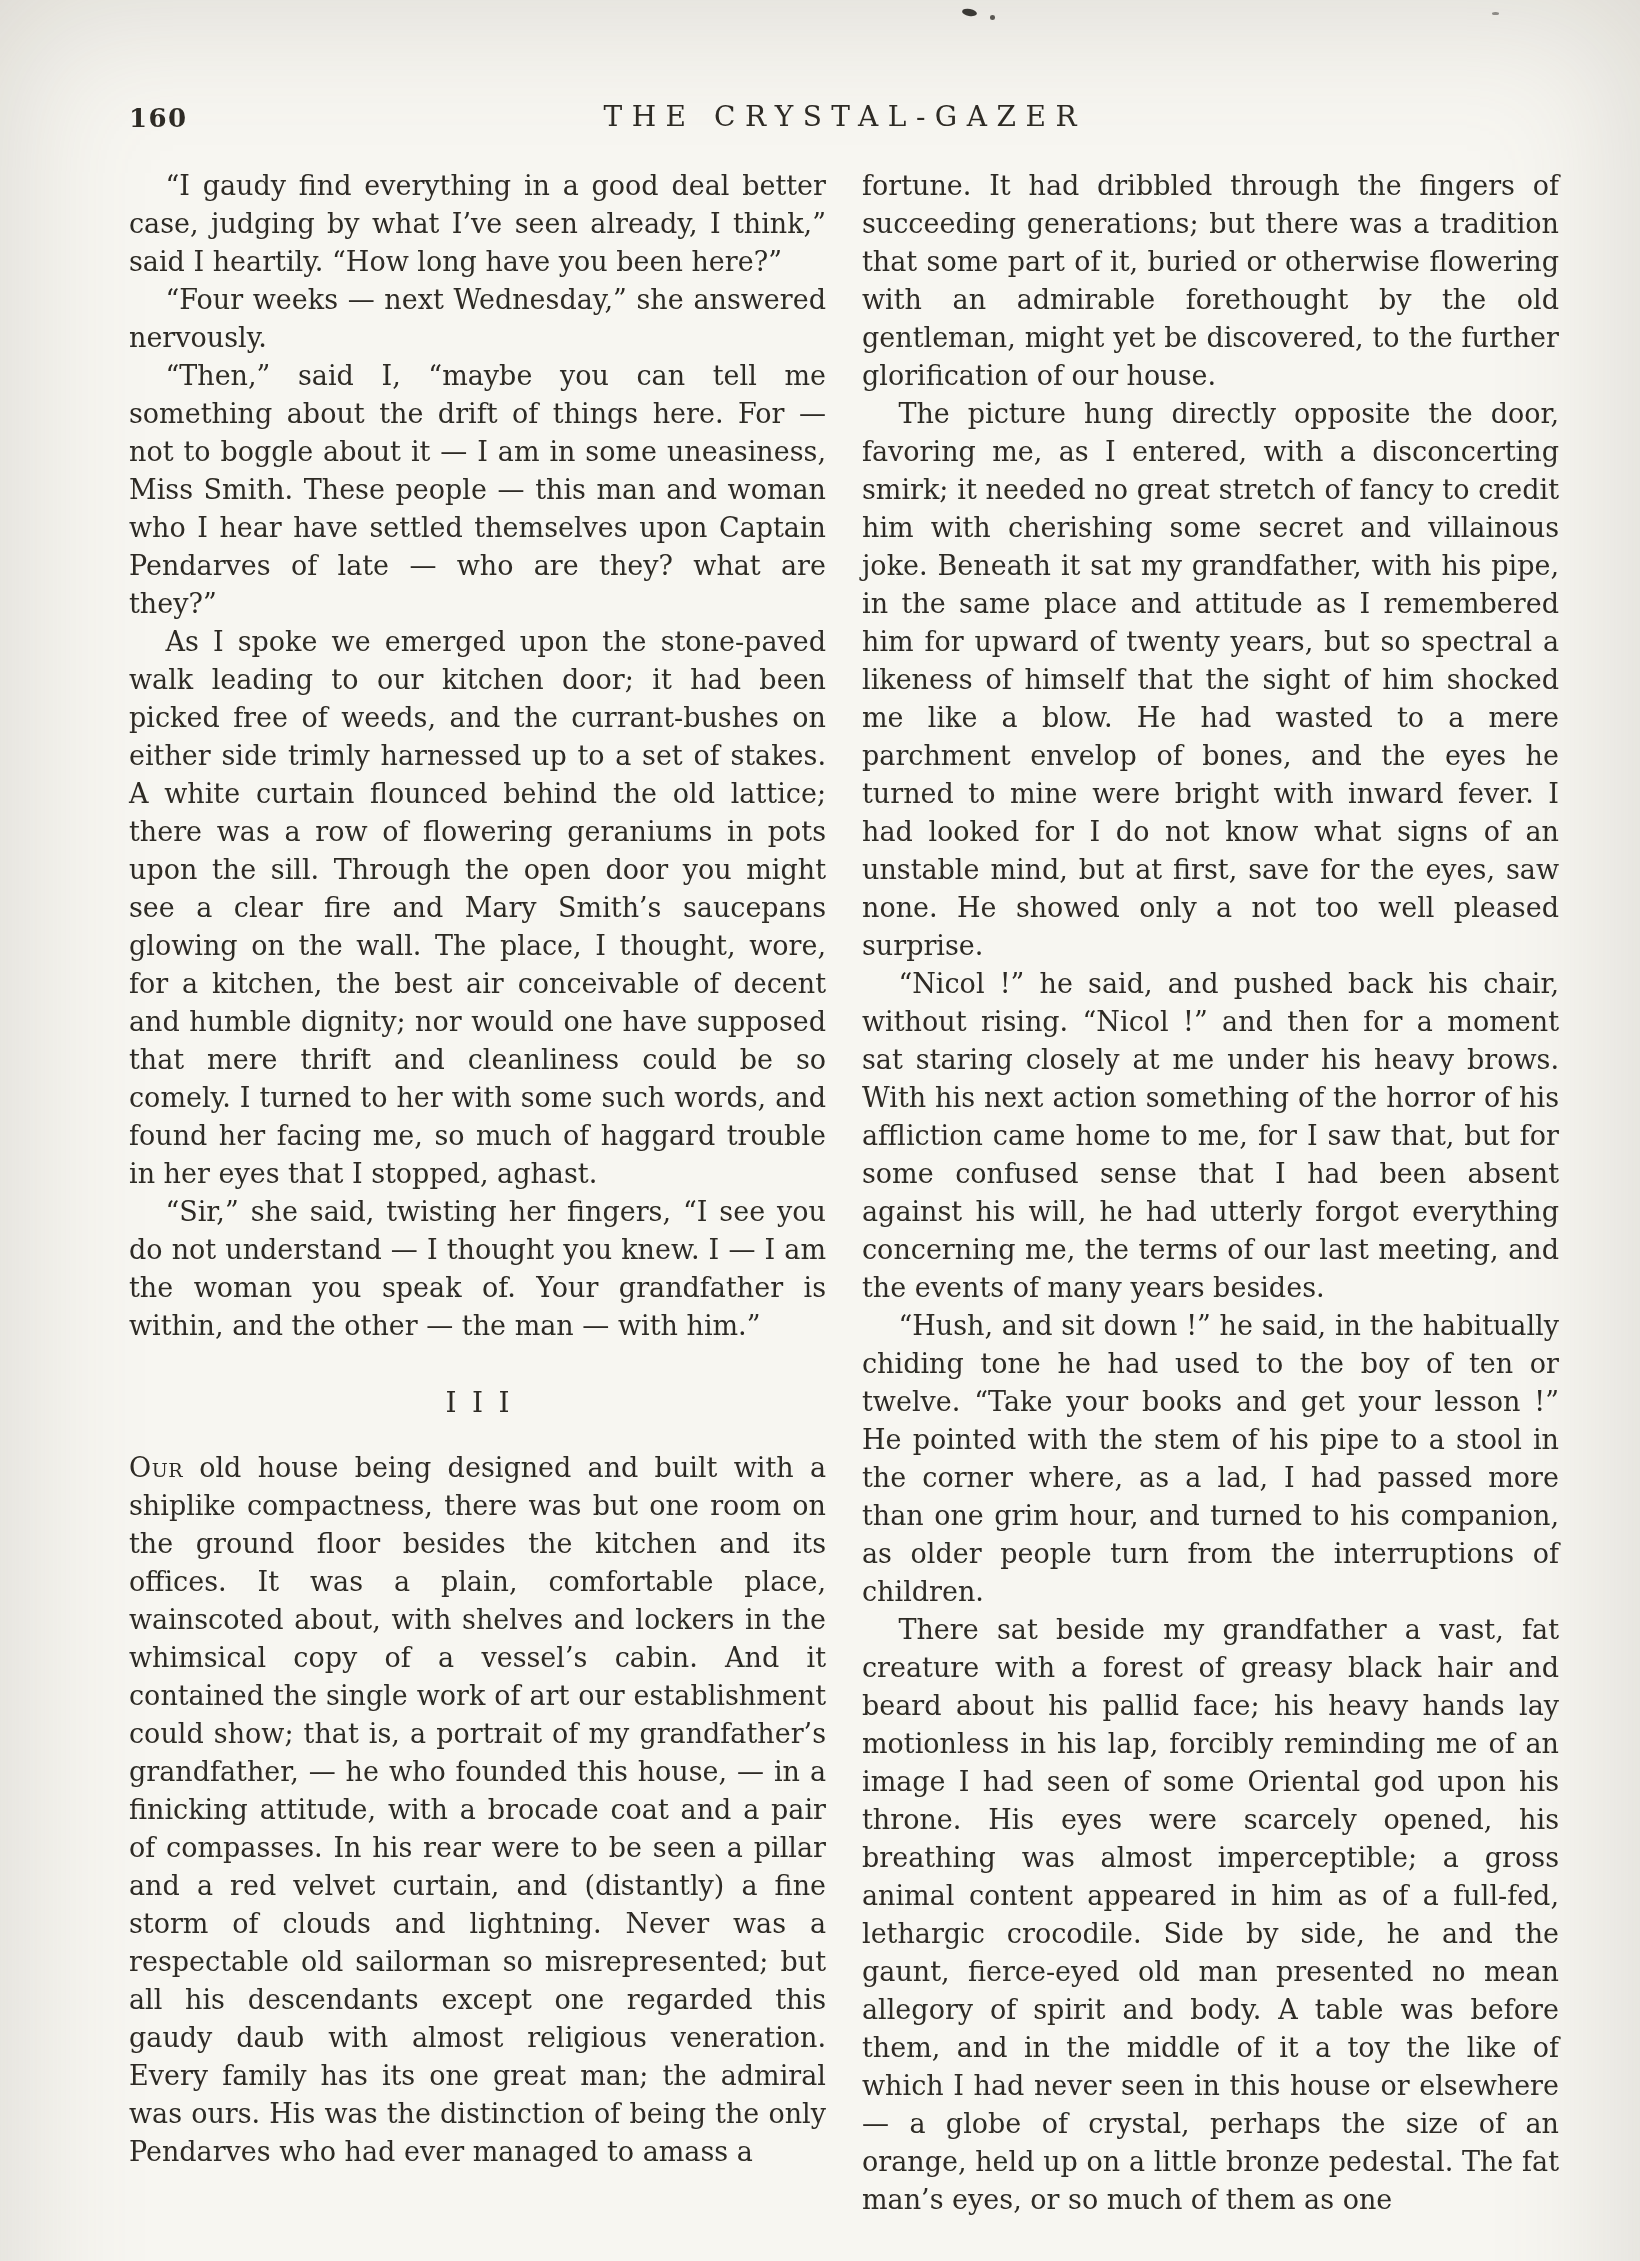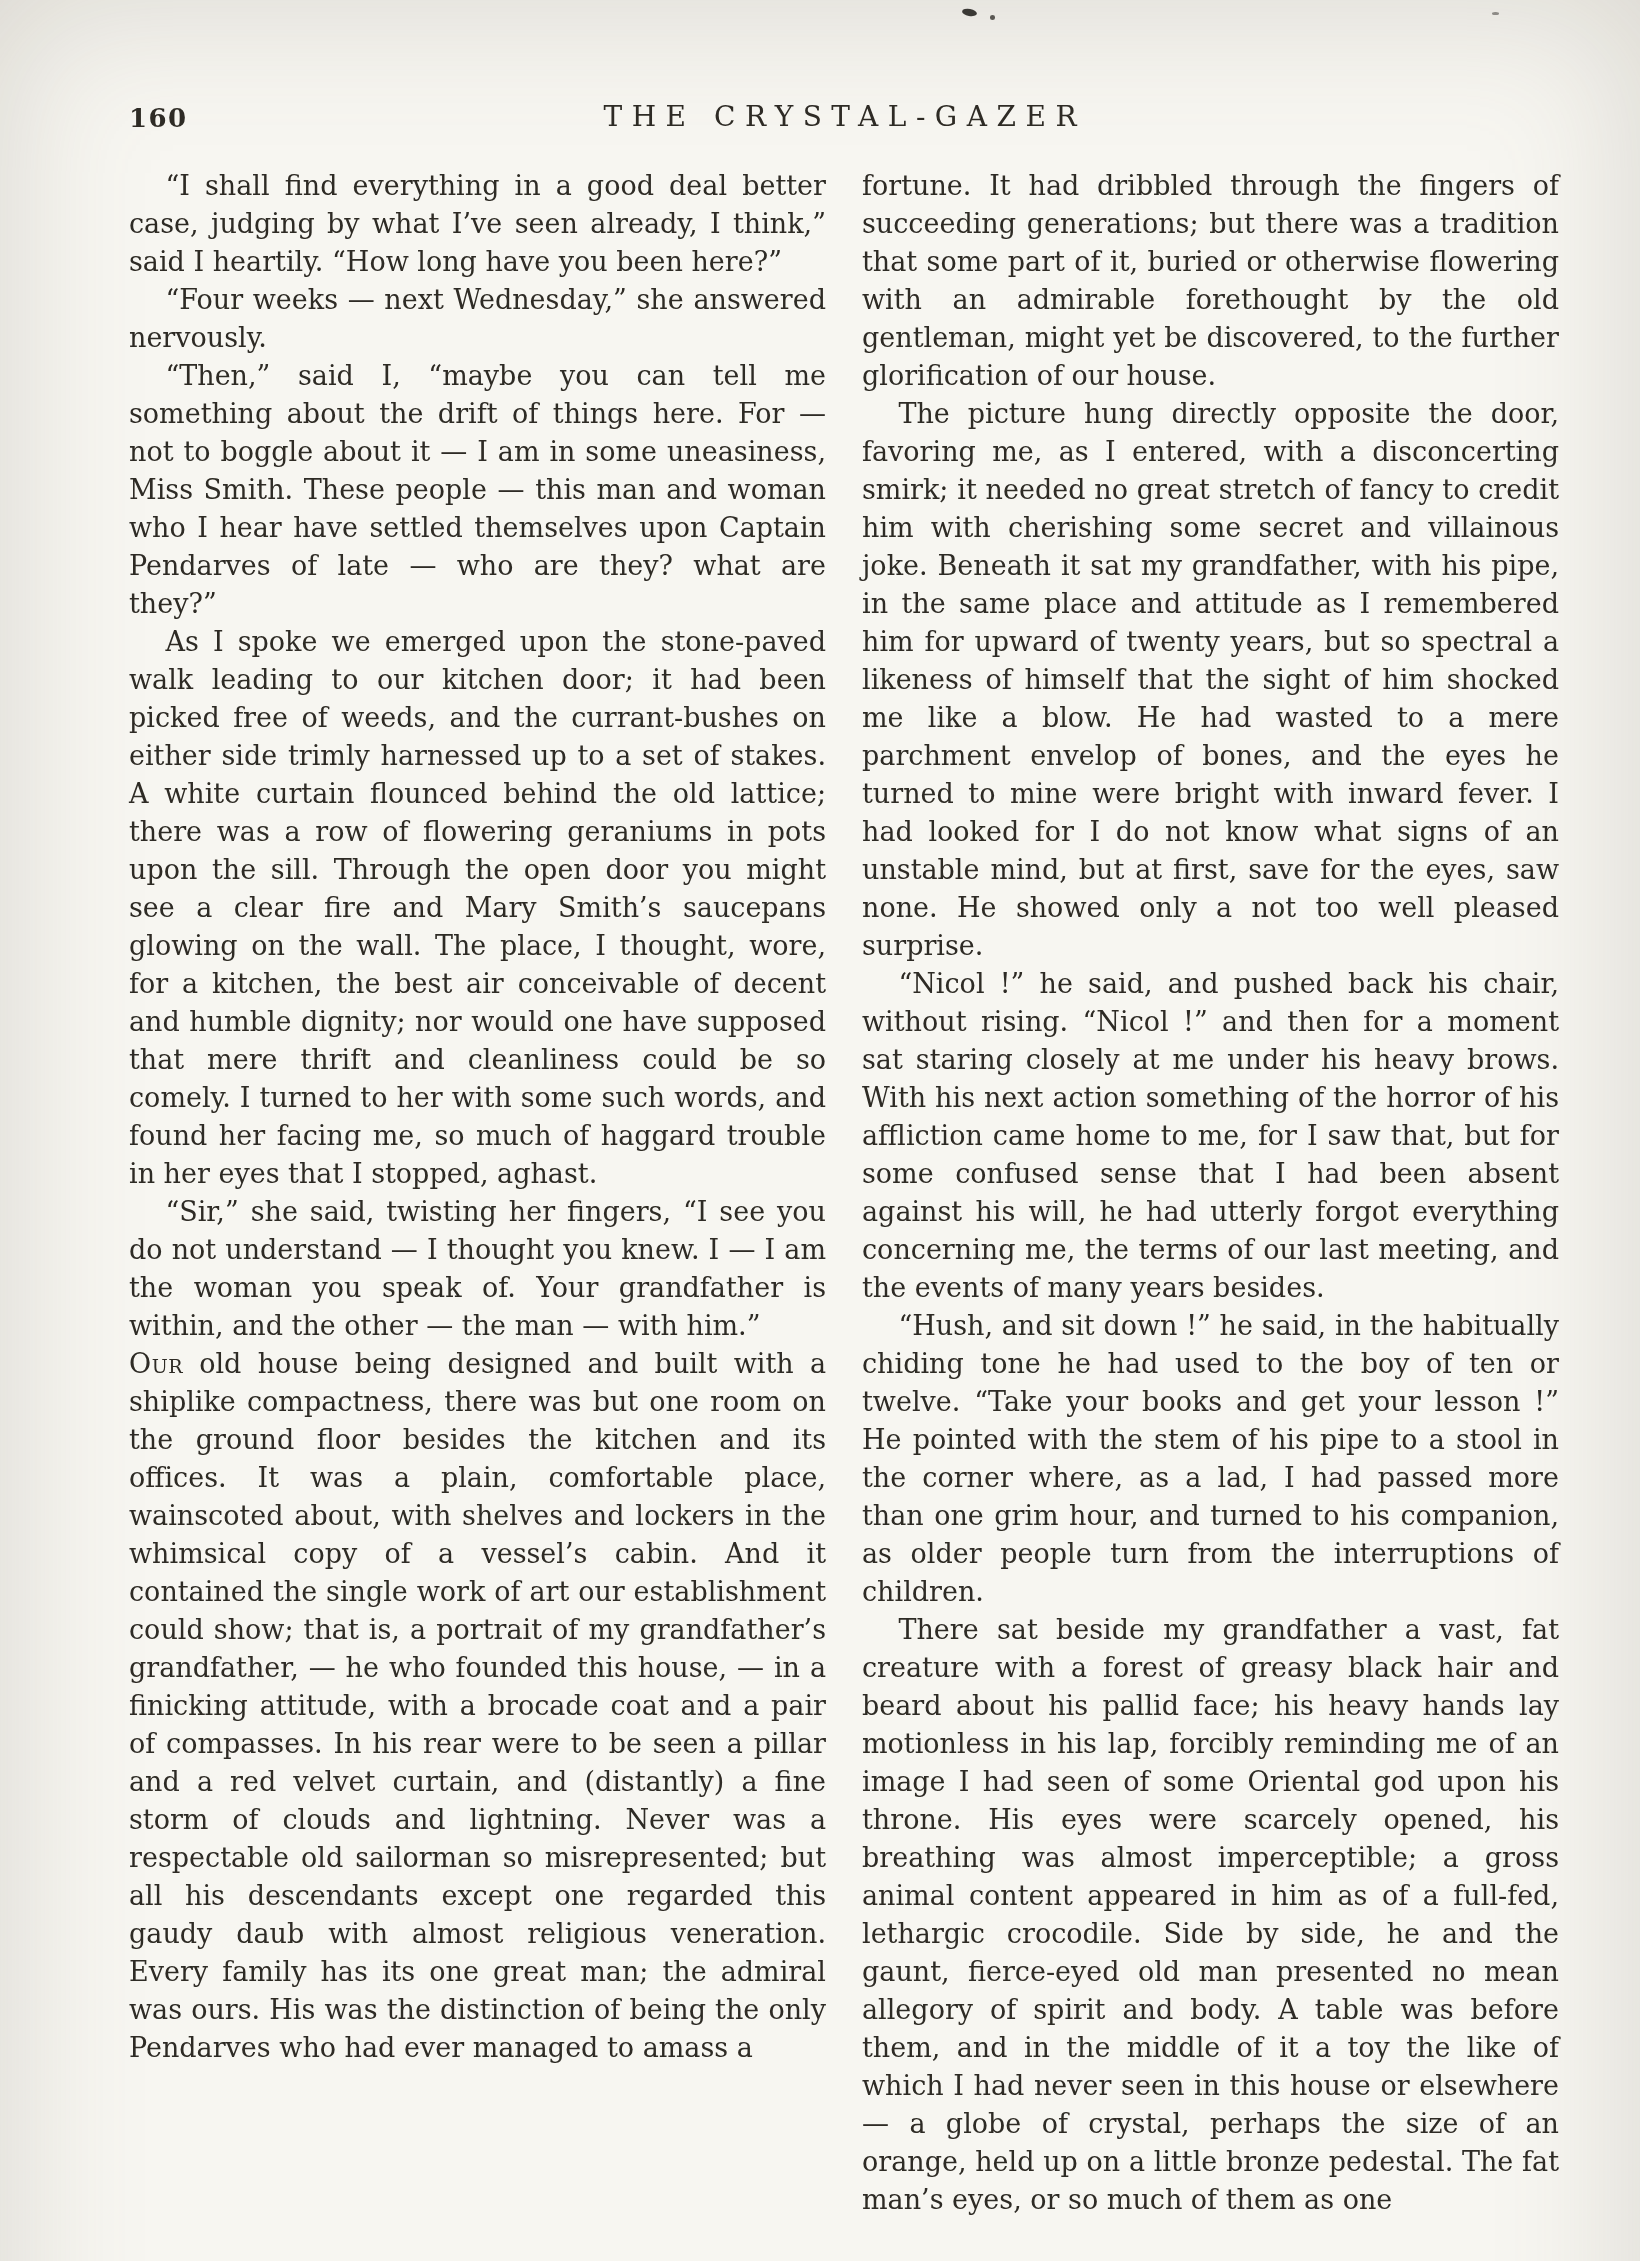--- a/index.html
+++ b/index.html
@@ -88,25 +88,26 @@
 <div class="page">
 
   <header class="page-header">
     <span class="page-number">160</span>
     <div class="running-title">THE CRYSTAL-GAZER</div>
   </header>
 
   <main class="columns">
 
     <section class="column">
-      <p class="para">“I shall find everything in a good deal better case, judging by what I’ve seen already, I think,” said I heartily.  “How long have you been here?”</p>
+      <p class="para">“I gaudy find everything in a good deal better case, judging by what I’ve seen already, I think,” said I heartily.  “How long have you been here?”</p>
       <p class="para">“Four weeks — next Wednesday,” she answered nervously.</p>
       <p class="para">“Then,” said I, “maybe you can tell me something about the drift of things here.  For — not to boggle about it — I am in some uneasiness, Miss Smith.  These people — this man and woman who I hear have settled themselves upon Captain Pendarves of late — who are they? what are they?”</p>
       <p class="para">As I spoke we emerged upon the stone-paved walk leading to our kitchen door; it had been picked free of weeds, and the currant-bushes on either side trimly harnessed up to a set of stakes.  A white curtain flounced behind the old lattice; there was a row of flowering geraniums in pots upon the sill.  Through the open door you might see a clear fire and Mary Smith’s saucepans glowing on the wall.  The place, I thought, wore, for a kitchen, the best air conceivable of decent and humble dignity; nor would one have supposed that mere thrift and cleanliness could be so comely.  I turned to her with some such words, and found her facing me, so much of haggard trouble in her eyes that I stopped, aghast.</p>
       <p class="para">“Sir,” she said, twisting her fingers, “I see you do not understand — I thought you knew.  I — I am the woman you speak of.  Your grandfather is within, and the other — the man — with him.”</p>
+      <h2 class="section-heading">III</h2>
       <p class="para flush"><span class="opening-word">Our</span><span> old house being designed and built with a shiplike compactness, there was but one room on the ground floor besides the kitchen and its offices.  It was a plain, comfortable place, wainscoted about, with shelves and lockers in the whimsical copy of a vessel’s cabin.  And it contained the single work of art our establishment could show; that is, a portrait of my grandfather’s grandfather, — he who founded this house, — in a finicking attitude, with a brocade coat and a pair of compasses.  In his rear were to be seen a pillar and a red velvet curtain, and (distantly) a fine storm of clouds and lightning.  Never was a respectable old sailorman so misrepresented; but all his descendants except one regarded this gaudy daub with almost religious veneration.  Every family has its one great man; the admiral was ours.  His was the distinction of being the only Pendarves who had ever managed to amass a</span></p>
     </section>
 
     <section class="column">
       <p class="para flush">fortune.  It had dribbled through the fingers of succeeding generations; but there was a tradition that some part of it, buried or otherwise flowering with an admirable forethought by the old gentleman, might yet be discovered, to the further glorification of our house.</p>
       <p class="para">The picture hung directly opposite the door, favoring me, as I entered, with a disconcerting smirk; it needed no great stretch of fancy to credit him with cherishing some secret and villainous joke.  Beneath it sat my grandfather, with his pipe, in the same place and attitude as I remembered him for upward of twenty years, but so spectral a likeness of himself that the sight of him shocked me like a blow.  He had wasted to a mere parchment envelop of bones, and the eyes he turned to mine were bright with inward fever.  I had looked for I do not know what signs of an unstable mind, but at first, save for the eyes, saw none.  He showed only a not too well pleased surprise.</p>
       <p class="para">“Nicol !” he said, and pushed back his chair, without rising.  “Nicol !” and then for a moment sat staring closely at me under his heavy brows.  With his next action something of the horror of his affliction came home to me, for I saw that, but for some confused sense that I had been absent against his will, he had utterly forgot everything concerning me, the terms of our last meeting, and the events of many years besides.</p>
       <p class="para">“Hush, and sit down !” he said, in the habitually chiding tone he had used to the boy of ten or twelve.  “Take your books and get your lesson !”  He pointed with the stem of his pipe to a stool in the corner where, as a lad, I had passed more than one grim hour, and turned to his companion, as older people turn from the interruptions of children.</p>
       <p class="para">There sat beside my grandfather a vast, fat creature with a forest of greasy black hair and beard about his pallid face; his heavy hands lay motionless in his lap, forcibly reminding me of an image I had seen of some Oriental god upon his throne.  His eyes were scarcely opened, his breathing was almost imperceptible; a gross animal content appeared in him as of a full-fed, lethargic crocodile.  Side by side, he and the gaunt, fierce-eyed old man presented no mean allegory of spirit and body.  A table was before them, and in the middle of it a toy the like of which I had never seen in this house or elsewhere — a globe of crystal, perhaps the size of an orange, held up on a little bronze pedestal.  The fat man’s eyes, or so much of them as one</p>
     </section>

